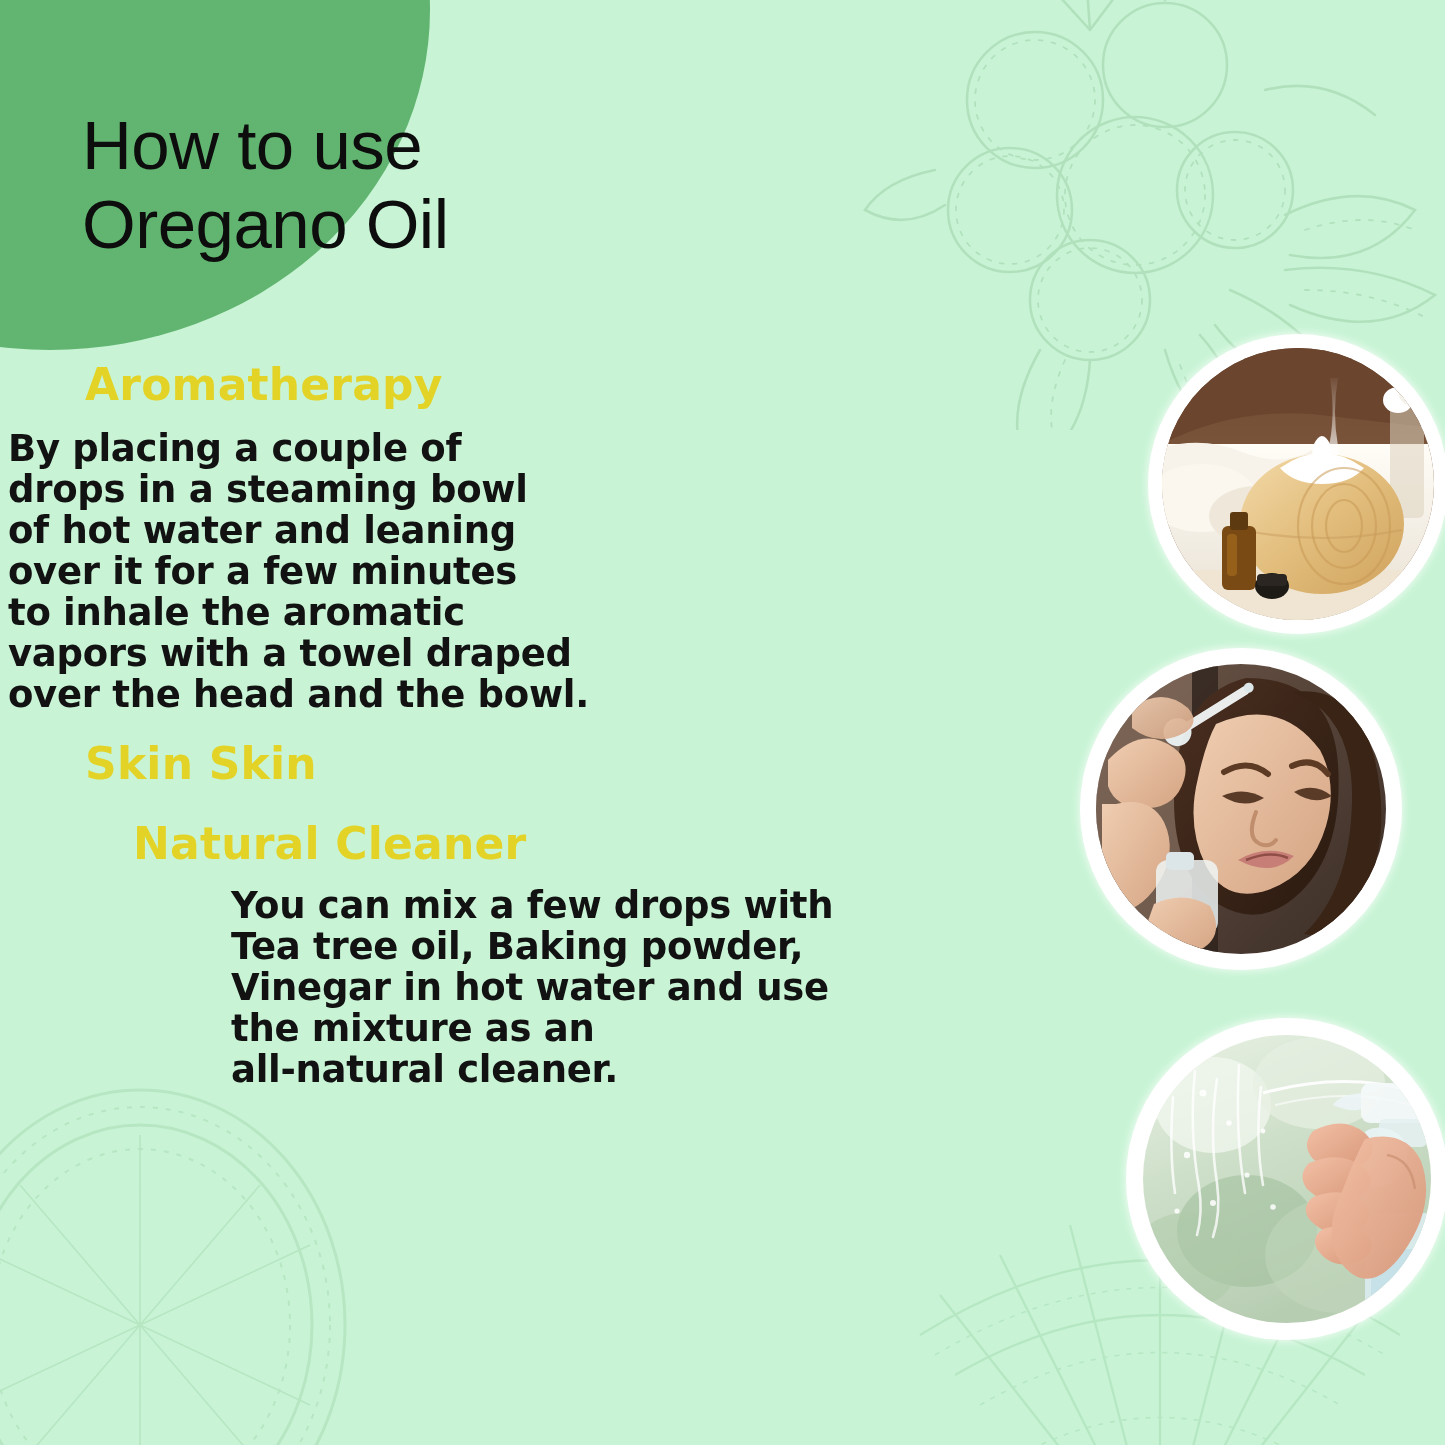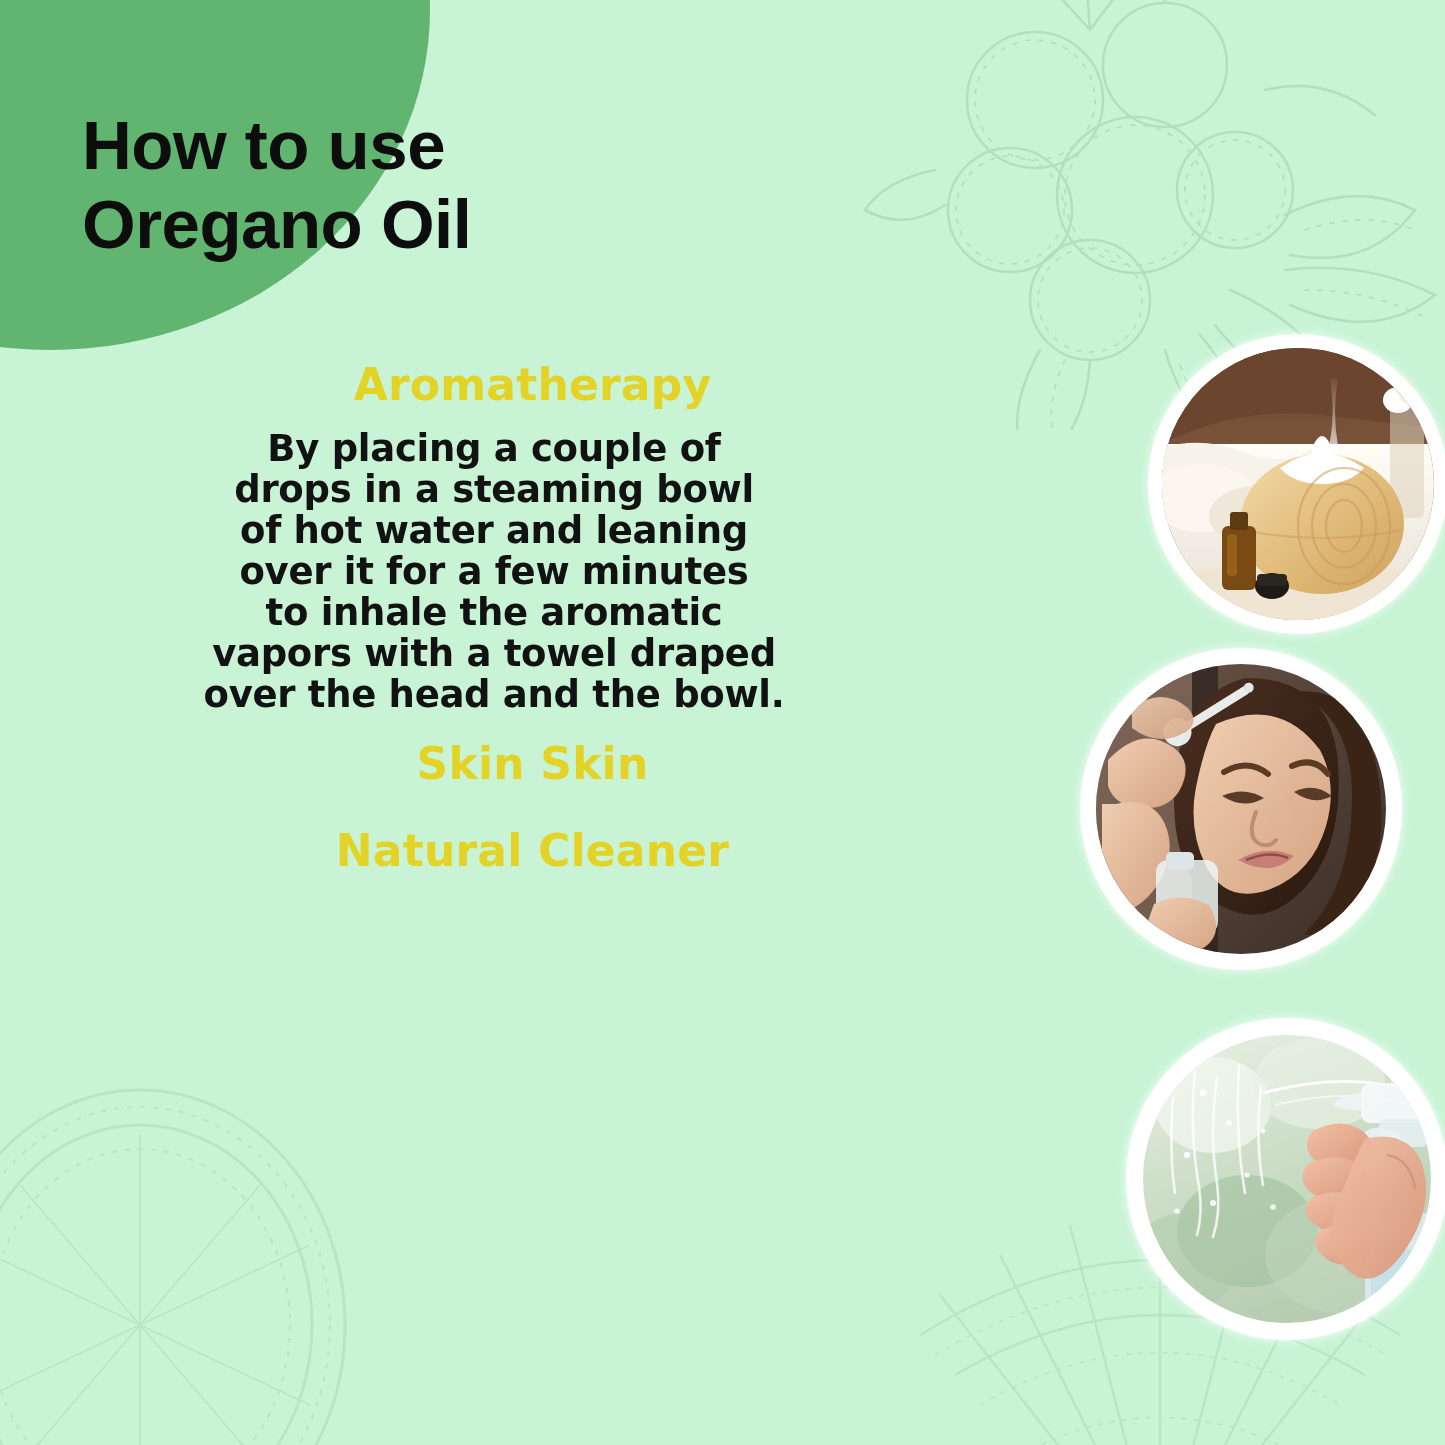--- a/index.html
+++ b/index.html
@@ -60,37 +60,37 @@
   }
 
   
   #page-title {
     position: absolute;
     left: 82px;
     top: 106px;
     z-index: 3;
     color: #0d0d0d;
     font-family: "Liberation Sans", sans-serif;
-    font-weight: bold;
+    font-weight: normal;
     font-size: 69px;
     line-height: 79px;
     letter-spacing: -0.5px;
     white-space: pre-line;
     margin: 0;
   }
 
   
   #sections {
     position: absolute;
     left: 0;
     top: 358px;
     width: 980px;
     z-index: 3;
   }
-  .section { margin: 0 0 6px 0; text-align: center; }
+  .section { margin: 0 0 6px 0; }
   .section-heading {
     margin: 0;
     padding: 0 0 0 85px;
     color: #E3D327;
     font-family: "DejaVu Sans", sans-serif;
     font-weight: bold;
     font-size: 44px;
     line-height: 54px;
     letter-spacing: 0.2px;
   }
@@ -101,21 +101,21 @@
     font-family: "DejaVu Sans", sans-serif;
     font-weight: bold;
     font-size: 37px;
     line-height: 41px;
     letter-spacing: -0.3px;
     white-space: pre-line;
   }
   #section-aromatherapy .section-body { margin-top: 16px; padding-left: 8px; }
   #section-aromatherapy { margin-bottom: 20px; }
   #section-skincare { margin-top: 22px; margin-bottom: 20px; }
-  #section-cleaner   { margin-top: 33px; }
+  #section-cleaner   { margin-top: 26px; padding-left: 48px; }
 
   
   .photo-circle {
     position: absolute;
     border-radius: 50%;
     background: #ffffff;
     box-shadow: 0 0 10px rgba(255,255,255,0.9);
     z-index: 4;
     overflow: hidden;
   }
@@ -227,20 +227,25 @@
 vapors with a towel draped
 over the head and the bowl.</p>
     </section>
 
     <section class="section" id="section-skincare">
       <h2 class="section-heading">Skin Skin</h2>
     </section>
 
     <section class="section" id="section-cleaner">
       <h2 class="section-heading">Natural Cleaner</h2>
+      <p class="section-body">You can mix a few drops with
+Tea tree oil, Baking powder,
+Vinegar in hot water and use
+the mixture as an
+all-natural cleaner.</p>
     </section>
 
   </div>
 
   <div class="photo-circle" id="photo-diffuser">
     <div class="inner">
       <svg class="photo-svg" viewBox="0 0 272 272" preserveAspectRatio="xMidYMid slice" aria-hidden="true">
         <defs>
           <linearGradient id="wallg" x1="0" y1="0" x2="0" y2="1">
             <stop offset="0" stop-color="#6F4A32"></stop>

